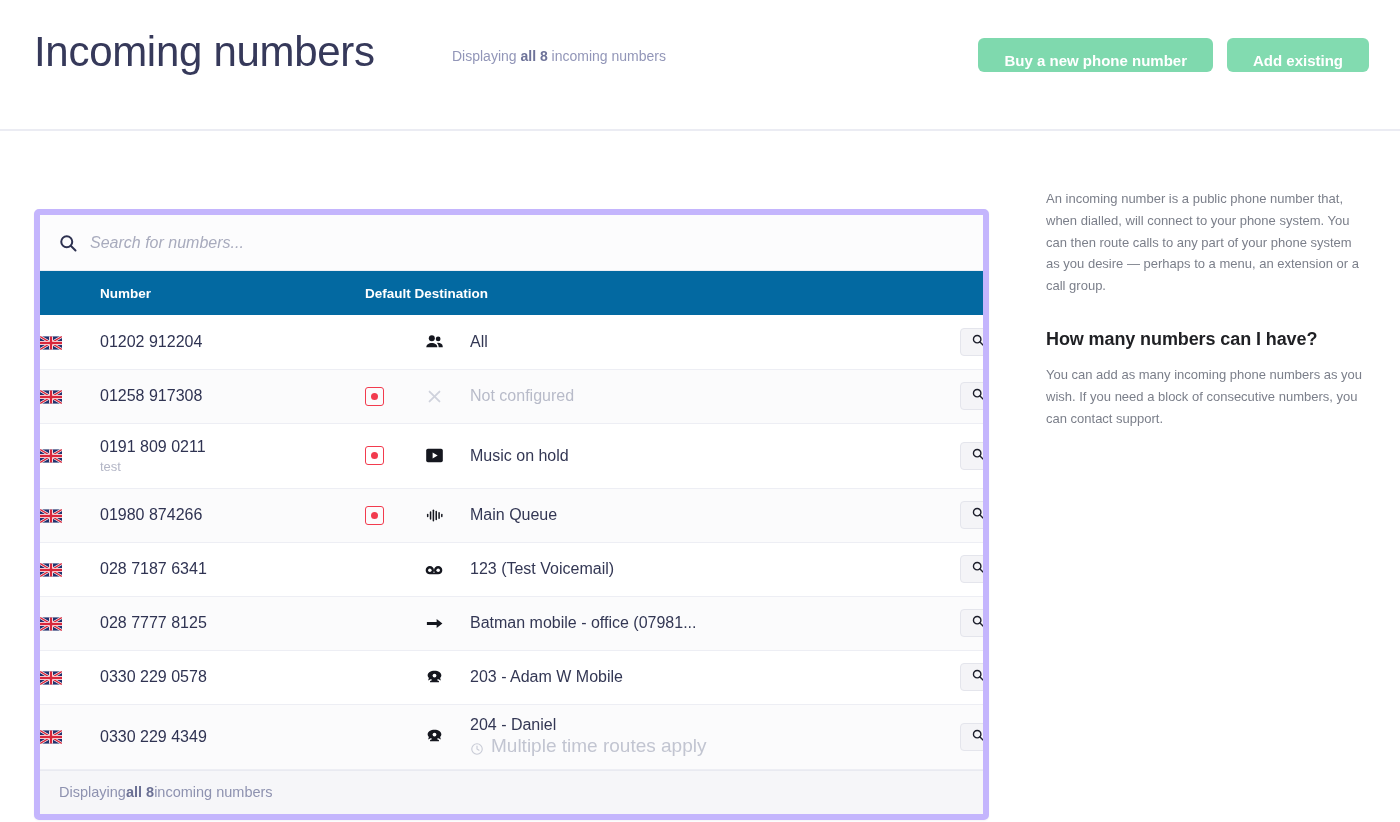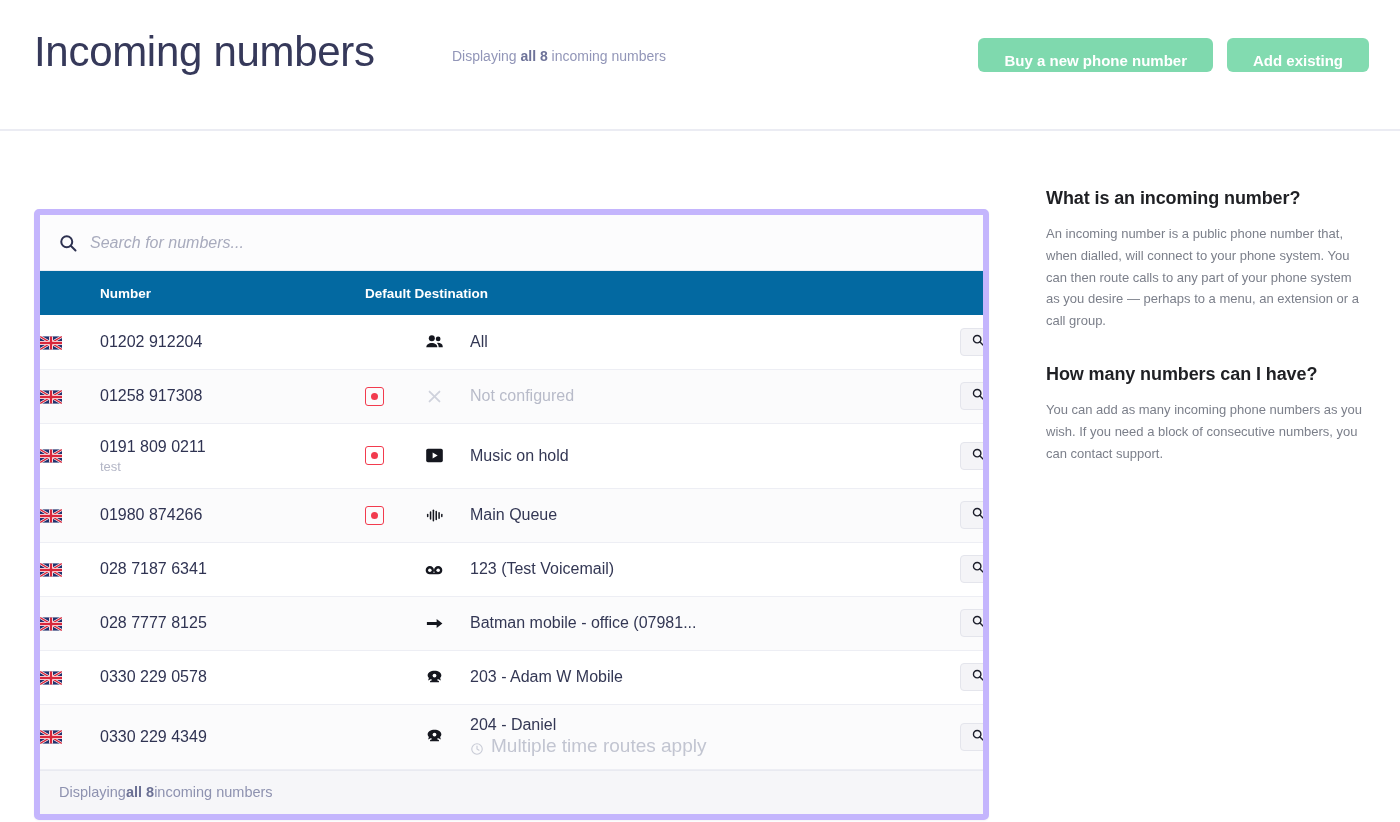--- a/index.html
+++ b/index.html
@@ -490,21 +490,20 @@
 
       <div class="card-footer">
         <span>Displaying </span>
           <b>all 8</b>
           <span> incoming numbers</span>
       </div>
     </div>
 
     <div class="help">
       <div class="blk1">
-        <h3>What is an incoming number?</h3>
         <p>An incoming number is a public phone number that, when dialled, will connect to your phone system. You can then route calls to any part of your phone system as you desire — perhaps to a menu, an extension or a call group.</p>
       </div>
       <div class="blk2">
         <h3>How many numbers can I have?</h3>
         <p>You can add as many incoming phone numbers as you wish. If you need a block of consecutive numbers, you can contact support.</p>
       </div>
     </div>
 
   </div>
 </div>

